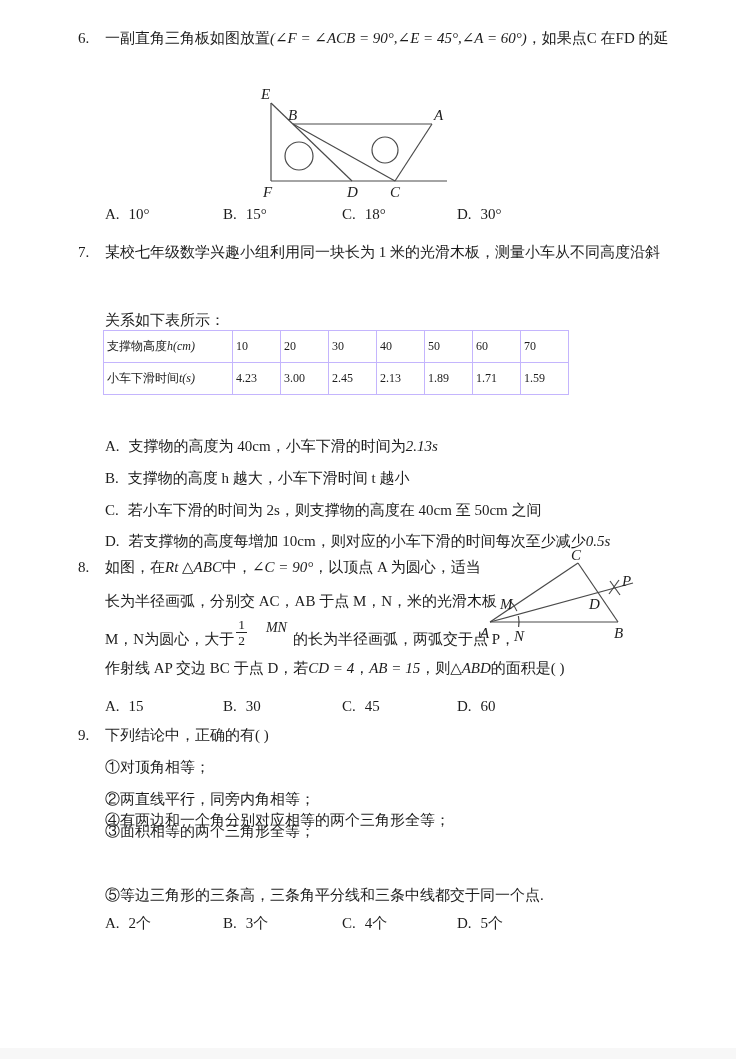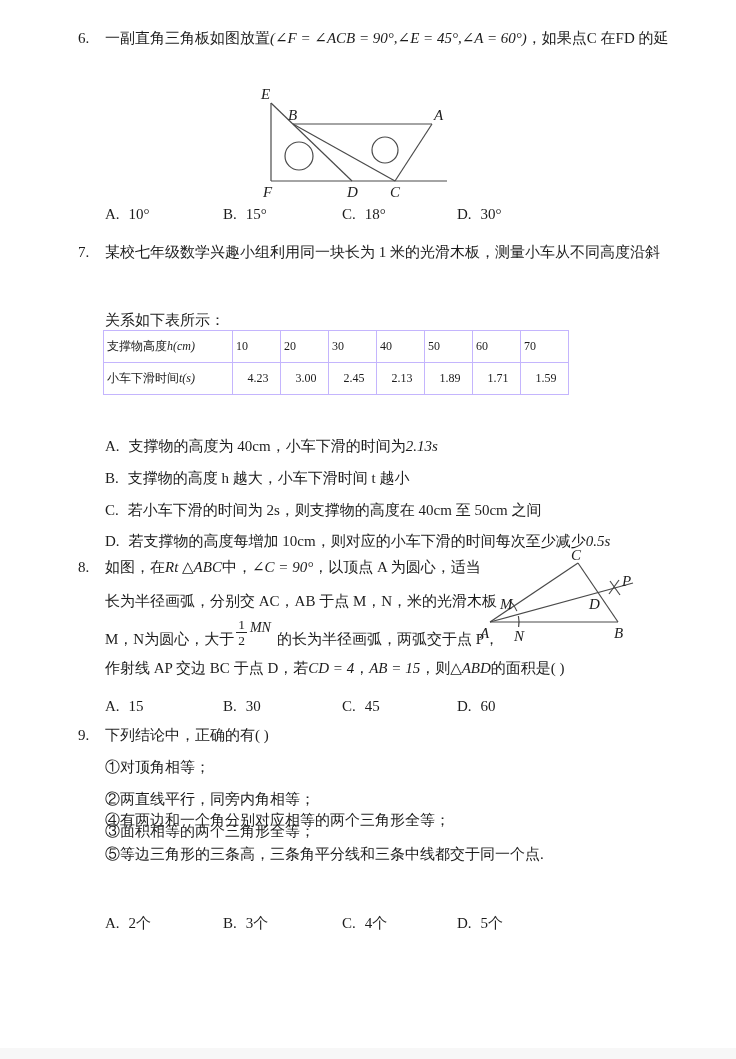--- a/index.html
+++ b/index.html
@@ -7,26 +7,26 @@
         font-family:"Liberation Serif","DejaVu Serif",serif;color:#1c1c1c;}
   .qnum{position:absolute;left:78px;font-size:15px;line-height:20px;}
   .line{position:absolute;font-size:15px;line-height:20px;white-space:nowrap;}
   .m{font-style:italic;}
   .opt{position:absolute;display:flex;gap:9px;font-size:15px;line-height:20px;white-space:nowrap;}
   svg.fig{position:absolute;}
   svg.fig line, svg.fig path, svg.fig circle{stroke:#4a4a4a;stroke-width:1.2;fill:none;}
   svg.fig text{font-size:15px;font-style:italic;fill:#1c1c1c;font-family:"Liberation Serif",serif;}
   table.dtable{position:absolute;left:103px;top:330px;border-collapse:collapse;table-layout:fixed;}
   table.dtable td{border:1px solid #c4b5fd;height:31px;font-size:12px;padding:0 0 0 3px;overflow:hidden;}
-  td.tcell{text-align:center;padding:0;font-family:Liberation Serif, serif;}
+  td.tcell{text-align:left;padding:0;font-family:Liberation Serif, serif;}
   .frline{position:absolute;display:flex;align-items:flex-end;font-size:15px;line-height:20px;white-space:nowrap;}
   .fr{display:inline-block;text-align:center;margin:0 1px 2px 2px;font-size:13.5px;line-height:13px;}
   .fr .fn{display:block;border-bottom:1px solid #222;padding:0 2px 1px 2px;}
   .fr .fd{display:block;padding-top:1px;}
-  .mn{font-style:italic;margin:0 6px 11px 2px;font-size:14px;}
+  .mn{font-style:italic;margin:0 6px 11px 18px;font-size:14px;}
   .footer-bar{position:absolute;left:0;top:1048px;width:736px;height:11px;background:#f7f7f7;}
 </style>
 </head>
 <body>
 
 <div class="page">
 
   <div class="qnum" style="top:28px">6.</div>
   <div class="line" style="left:105px;top:28px"><span>一副直角三角板如图放置</span><span class="m">(∠F = ∠ACB = 90°,∠E = 45°,∠A = 60°)</span><span>，如果点C 在FD 的延</span></div>
 
@@ -170,21 +170,21 @@
       <span>D.</span>
       <span>60</span>
     </div>
 
   <div class="qnum" style="top:725px">9.</div>
   <div class="line" style="left:105px;top:725px">下列结论中，正确的有(    )</div>
   <div class="line" style="left:105px;top:757px">①对顶角相等；</div>
   <div class="line" style="left:105px;top:789px">②两直线平行，同旁内角相等；</div>
   <div class="line" style="left:105px;top:821px">③面积相等的两个三角形全等；</div>
   <div class="line" style="left:105px;top:810px">④有两边和一个角分别对应相等的两个三角形全等；</div>
-  <div class="line" style="left:105px;top:844px">⑤等边三角形的三条高，三条角平分线和三条中线都交于同一个点.</div>
+  <div class="line" style="left:105px;top:885px">⑤等边三角形的三条高，三条角平分线和三条中线都交于同一个点.</div>
 
   <div class="opt" style="left:105px;top:913px">
       <span>A.</span>
       <span>2个</span>
     </div>
   <div class="opt" style="left:223px;top:913px">
       <span>B.</span>
       <span>3个</span>
     </div>
   <div class="opt" style="left:342px;top:913px">

